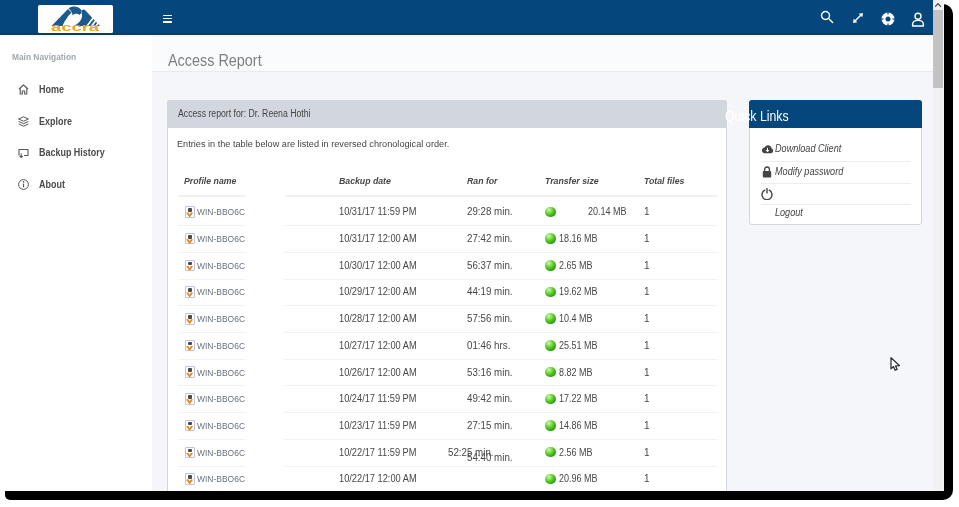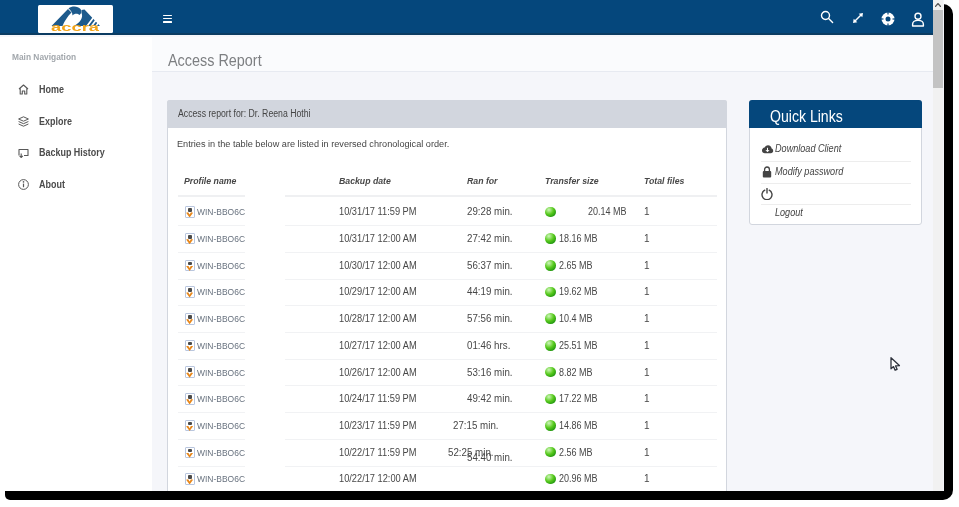--- a/index.html
+++ b/index.html
@@ -43,21 +43,21 @@
 .osico .o{position:absolute;left:0.6px;top:5px;width:7px;height:5.3px;background:#e8881c;
   -webkit-clip-path:polygon(50% 100%,0 10%,30% 0,50% 45%,70% 0,100% 10%);
   clip-path:polygon(50% 100%,0 10%,30% 0,50% 45%,70% 0,100% 10%);}
 .orb{position:absolute;width:10.5px;height:10.5px;border-radius:50%;left:545px;
   background:radial-gradient(circle at 35% 28%,#ccf6b8 0%,#58ca1d 45%,#1f9410 80%,#13700a 100%);}
 
 .boxr{position:absolute;left:749px;top:100px;width:173px;height:125px;background:#fff;
   border:1px solid #d2d6de;border-radius:3px;}
 .boxr-hd{position:absolute;left:749px;top:100px;width:173px;height:28px;background:#05477c;
   border-radius:3px 3px 0 0;}
-.qltitle{position:absolute;left:770px;top:108.1px;font-size:16px;color:#fff;}
+.qltitle{position:absolute;left:725px;top:108.1px;font-size:14px;color:#fff;}
 .qitem{position:absolute;left:775px;font-size:10px;color:#444;font-style:italic;}
 .qline{position:absolute;left:761px;width:150px;height:1px;background:#ededed;}
 
 .sbar{position:absolute;left:933px;top:0;width:10px;height:491px;background:#f1f1f1;}
 .sthumb{position:absolute;left:933px;top:10px;width:10px;height:78px;background:#c3c3c3;}
 </style></head><body>
 <div class="shadow"></div>
 <div class="app">
 <div class="navbar"></div>
 <svg class="abs" style="left:38px;top:5px" width="75" height="28" viewBox="0 0 75 28">
@@ -229,21 +229,21 @@
 <div class="td" style="left:558.8px;top:393.2px"><span class="sx92" style="display:inline-block">17.22 MB</span></div>
 <div class="td" style="left:644px;top:393.2px">1</div>
 <div class="rline" style="left:178px;width:66.5px;top:412.1px"></div>
 <div class="rline" style="left:284.5px;width:432.5px;top:412.1px"></div>
 <div class="osico" style="left:184.5px;top:419.8px">
       <div class="d"></div>
       <div class="o"></div>
     </div>
 <div class="tdp" style="left:197px;top:419.9px"><span class="sx895" style="display:inline-block">WIN-BBO6C</span></div>
 <div class="td" style="left:338.6px;top:419.9px"><span class="sxd" style="display:inline-block">10/23/17 11:59 PM</span></div>
-<div class="td" style="left:453px;top:419.9px"><span class="sxr" style="display:inline-block">27:15 min.</span></div>
+<div class="td" style="left:467px;top:419.9px"><span class="sxr" style="display:inline-block">27:15 min.</span></div>
 <div class="orb" style="top:420.25px"></div>
 <div class="td" style="left:558.8px;top:419.9px"><span class="sx92" style="display:inline-block">14.86 MB</span></div>
 <div class="td" style="left:644px;top:419.9px">1</div>
 <div class="rline" style="left:178px;width:66.5px;top:438.8px"></div>
 <div class="rline" style="left:284.5px;width:432.5px;top:438.8px"></div>
 <div class="osico" style="left:184.5px;top:446.5px">
       <div class="d"></div>
       <div class="o"></div>
     </div>
 <div class="tdp" style="left:197px;top:446.6px"><span class="sx895" style="display:inline-block">WIN-BBO6C</span></div>

